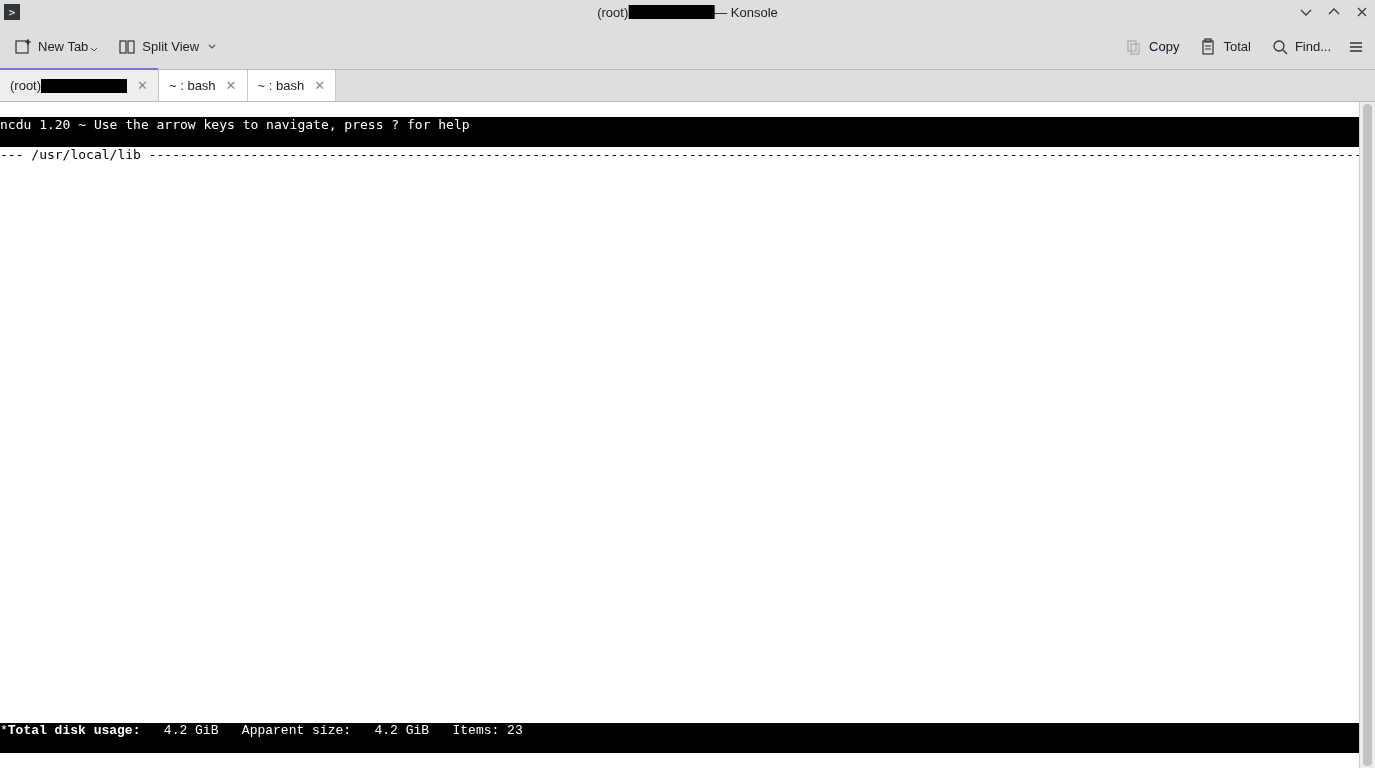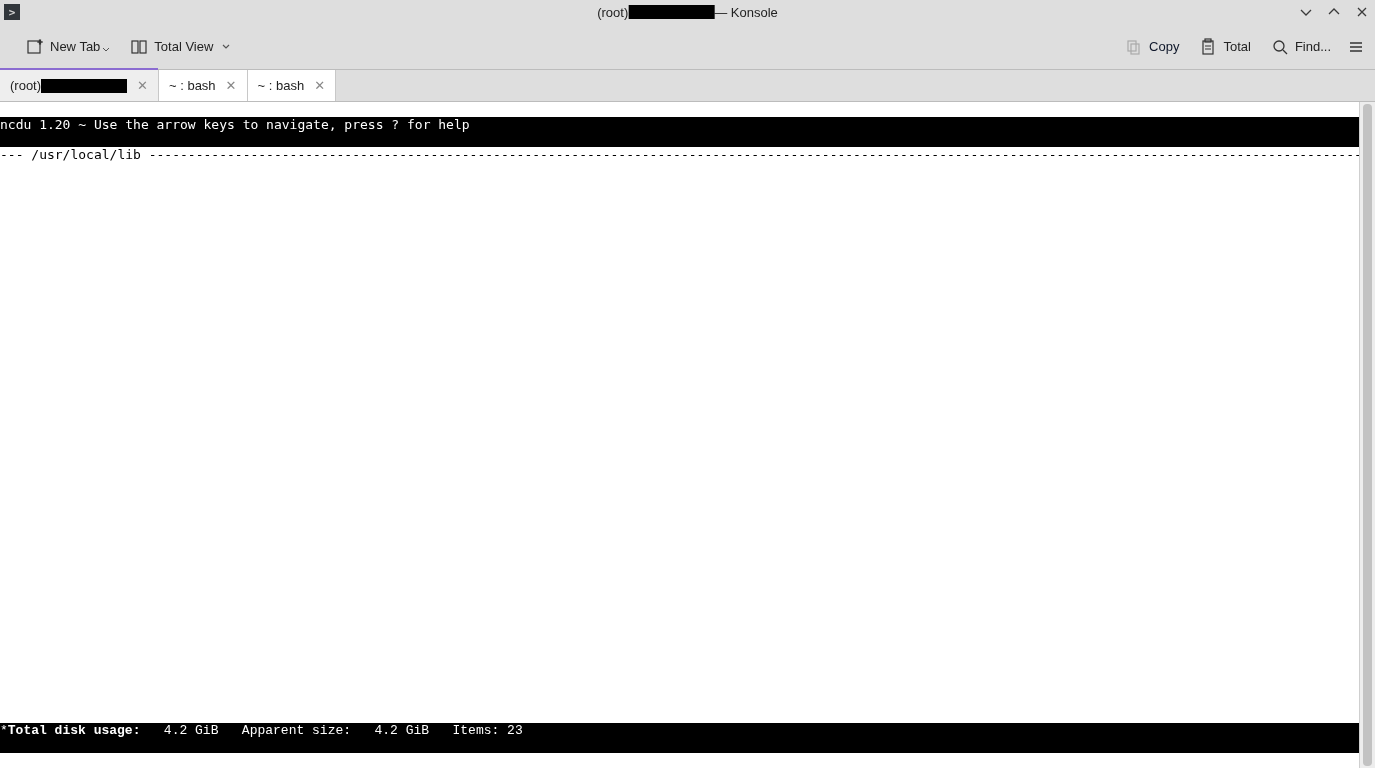--- a/index.html
+++ b/index.html
@@ -21,21 +21,21 @@
   .titlebar .win-controls {
     position: absolute; right: 4px; top: 0; height: 24px;
     display: flex; align-items: center; gap: 10px; color: #3a3a3a;
   }
   .win-btn {
     width: 18px; height: 18px; display: flex; align-items: center; justify-content: center;
     cursor: pointer;
   }
   .toolbar {
     height: 46px; background: #dedede; border-bottom: 1px solid #bcbcbc;
-    display: flex; align-items: center; padding: 0 6px; gap: 4px; margin-left: 12px;
+    display: flex; align-items: center; padding: 0 6px; gap: 4px;
   }
   .tb-btn {
     display: flex; align-items: center; gap: 6px; padding: 4px 8px;
     font-size: 13px; color: #232323; cursor: pointer; border-radius: 3px;
   }
   .tb-btn.disabled { color: #0f172a; }
   .tb-icon { width: 18px; height: 18px; display: inline-flex; align-items: center; justify-content: center; }
   .spacer { flex: 1; }
   .chev-small { margin-left: 2px; }
   .newtab-sub { font-size:10px; color:#555; align-self:flex-end; margin-left:-4px; margin-bottom:2px;}
@@ -121,21 +121,21 @@
         </svg>
     </span>
   </div>
   <div class="tb-btn">
     <span class="tb-icon">
       <svg width="18" height="18" viewBox="0 0 18 18">
           <rect x="2" y="3" width="6" height="12" fill="none" stroke="#333" stroke-width="1.2"></rect>
           <rect x="10" y="3" width="6" height="12" fill="none" stroke="#333" stroke-width="1.2"></rect>
         </svg>
     </span>
-    <span>Total View</span>
+    <span>Split View</span>
     <span class="chev-small">
       <svg width="10" height="10" viewBox="0 0 10 10">
           <path d="M2 3 L5 6 L8 3" fill="none" stroke="#555" stroke-width="1.2"></path>
         </svg>
     </span>
   </div>
   <div class="spacer"></div>
   <div class="tb-btn disabled">
     <span class="tb-icon">
       <svg width="18" height="18" viewBox="0 0 18 18">

